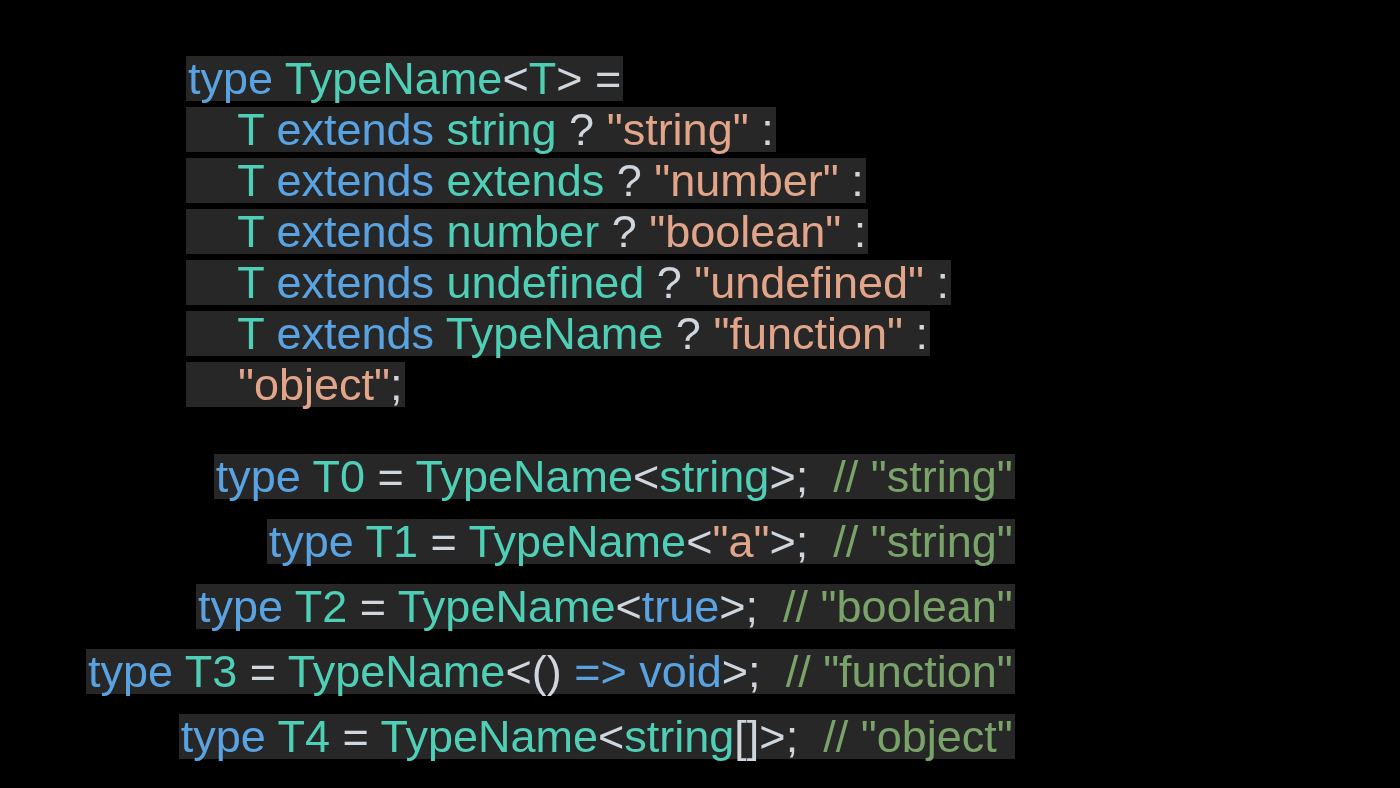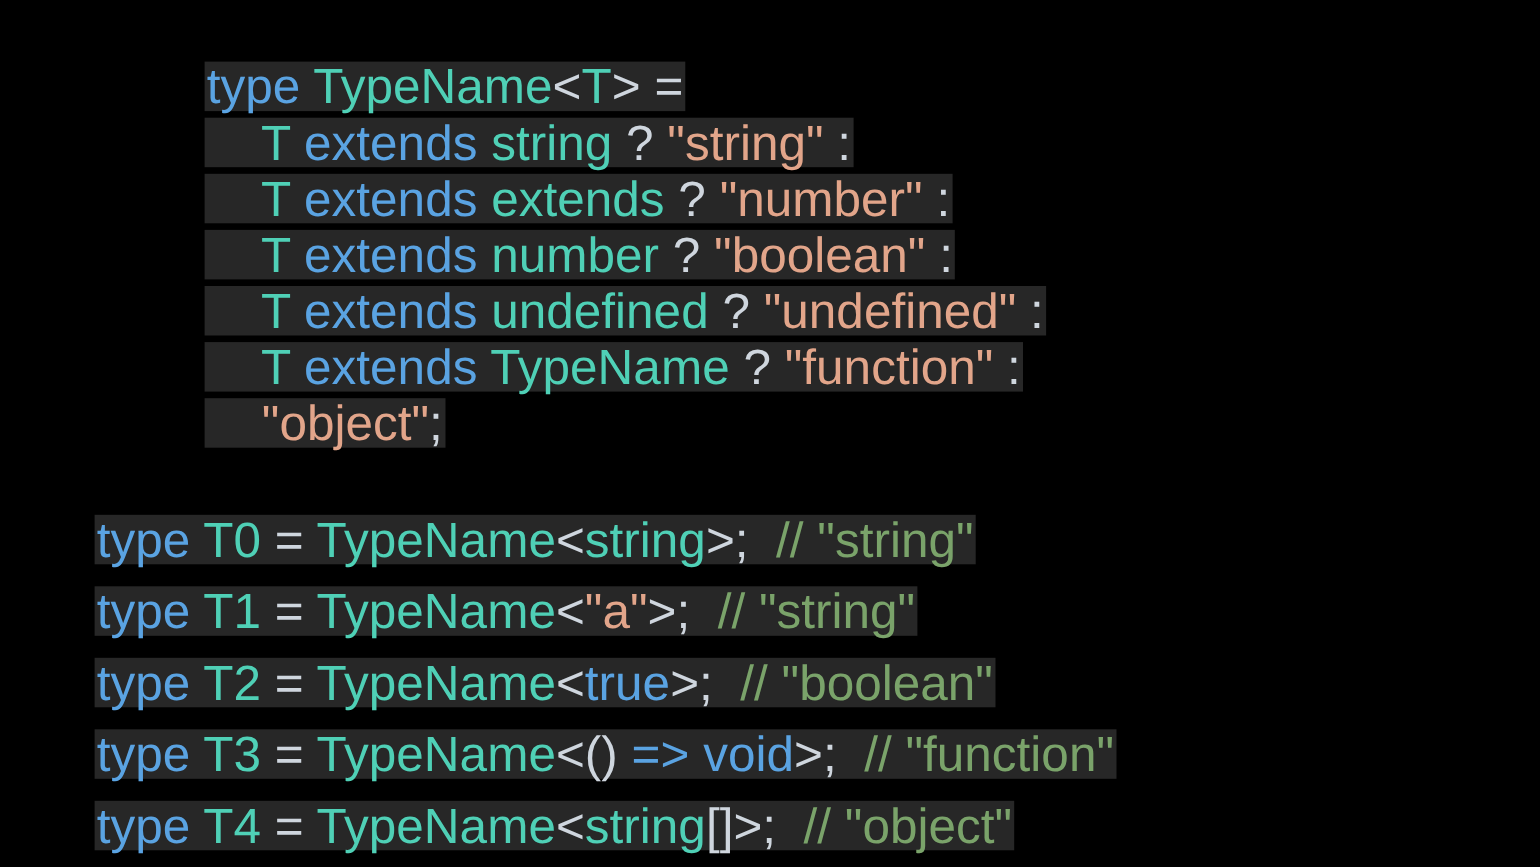--- a/index.html
+++ b/index.html
@@ -52,21 +52,21 @@
 
     <span class="l"><span class="line"><span class="op">    </span><span class="type">T</span><span class="op"> </span><span class="kw">extends</span><span class="op"> </span><span class="type">number</span><span class="op"> </span><span class="op">?</span><span class="op"> </span><span class="str">"boolean"</span><span class="op"> </span><span class="op">:</span></span></span>
 
     <span class="l"><span class="line"><span class="op">    </span><span class="type">T</span><span class="op"> </span><span class="kw">extends</span><span class="op"> </span><span class="type">undefined</span><span class="op"> </span><span class="op">?</span><span class="op"> </span><span class="str">"undefined"</span><span class="op"> </span><span class="op">:</span></span></span>
 
     <span class="l"><span class="line"><span class="op">    </span><span class="type">T</span><span class="op"> </span><span class="kw">extends</span><span class="op"> </span><span class="type">TypeName</span><span class="op"> </span><span class="op">?</span><span class="op"> </span><span class="str">"function"</span><span class="op"> </span><span class="op">:</span></span></span>
 
     <span class="l"><span class="line"><span class="op">    </span><span class="str">"object"</span><span class="op">;</span></span></span>
   </div>
 
-  <div class="block" style="left:86px; top:468px;">
+  <div class="block" style="left:86px; top:454px;text-align:right;">
 
     <span class="l"><span class="line"><span class="kw">type</span><span class="op"> </span><span class="type">T0</span><span class="op"> </span><span class="op">=</span><span class="op"> </span><span class="type">TypeName</span><span class="op">&lt;</span><span class="type">string</span><span class="op">&gt;</span><span class="op">;</span><span class="op">  </span><span class="cm">// "string"</span></span></span>
 
     <span class="l" style="margin-top:14px;"><span class="line"><span class="kw">type</span><span class="op"> </span><span class="type">T1</span><span class="op"> </span><span class="op">=</span><span class="op"> </span><span class="type">TypeName</span><span class="op">&lt;</span><span class="str">"a"</span><span class="op">&gt;</span><span class="op">;</span><span class="op">  </span><span class="cm">// "string"</span></span></span>
 
     <span class="l" style="margin-top:14px;"><span class="line"><span class="kw">type</span><span class="op"> </span><span class="type">T2</span><span class="op"> </span><span class="op">=</span><span class="op"> </span><span class="type">TypeName</span><span class="op">&lt;</span><span class="kw">true</span><span class="op">&gt;</span><span class="op">;</span><span class="op">  </span><span class="cm">// "boolean"</span></span></span>
 
     <span class="l" style="margin-top:14px;"><span class="line"><span class="kw">type</span><span class="op"> </span><span class="type">T3</span><span class="op"> </span><span class="op">=</span><span class="op"> </span><span class="type">TypeName</span><span class="op">&lt;</span><span class="op">(</span><span class="op">)</span><span class="op"> </span><span class="arrow">=&gt;</span><span class="op"> </span><span class="kw">void</span><span class="op">&gt;</span><span class="op">;</span><span class="op">  </span><span class="cm">// "function"</span></span></span>
 
     <span class="l" style="margin-top:14px;"><span class="line"><span class="kw">type</span><span class="op"> </span><span class="type">T4</span><span class="op"> </span><span class="op">=</span><span class="op"> </span><span class="type">TypeName</span><span class="op">&lt;</span><span class="type">string</span><span class="op">[]</span><span class="op">&gt;</span><span class="op">;</span><span class="op">  </span><span class="cm">// "object"</span></span></span>

